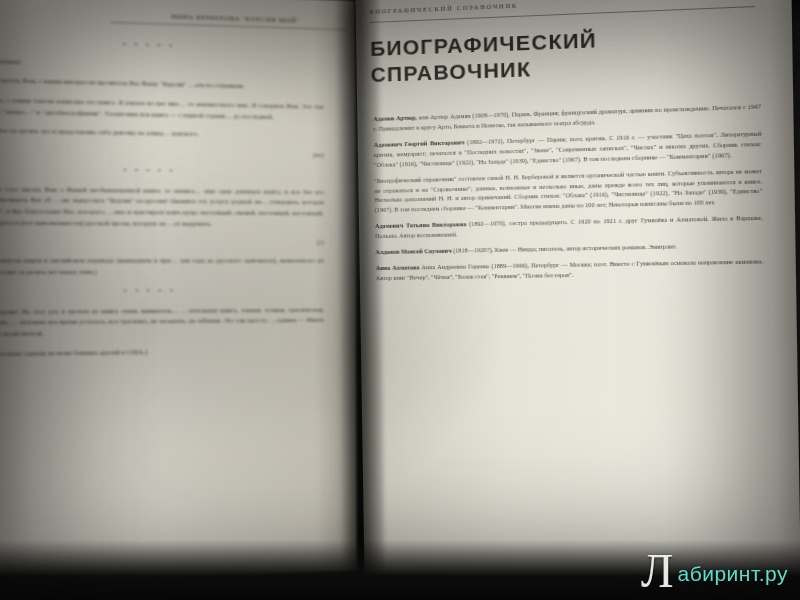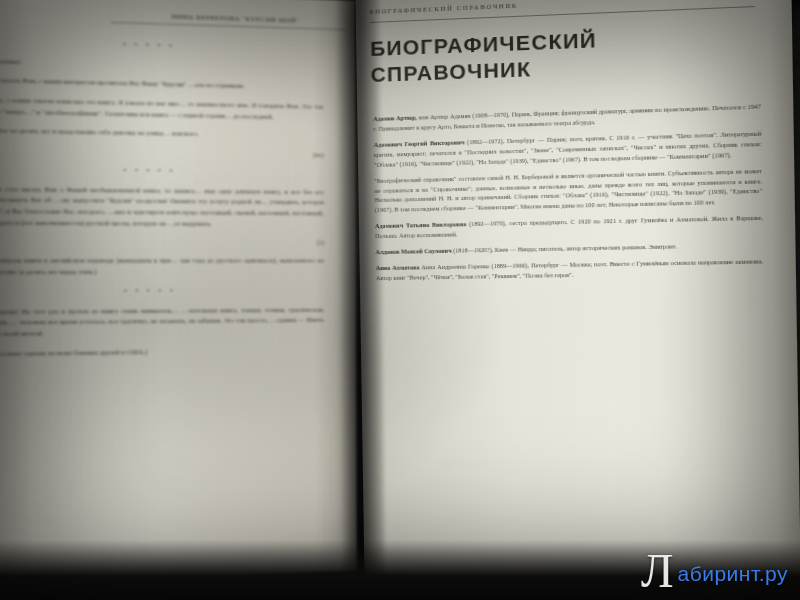--- a/index.html
+++ b/index.html
@@ -244,21 +244,21 @@
   .wm-logo {
     font-family: "Liberation Serif", serif;
     font-size: 48px;
     line-height: 0.8;
     color: #f2f1ee;
     text-shadow: 0 1px 3px rgba(0,0,0,0.7);
   }
   .wm-text {
     font-family: "Liberation Sans", sans-serif;
     font-size: 21px;
-    color: #3b82f6;
+    color: #5eead4;
     letter-spacing: 0.5px;
     text-shadow: 0 1px 3px rgba(0,0,0,0.7);
     padding-bottom: 4px;
   }
 </style>
 </head>
 <body>
 
 <div class="photo">
   <div class="backdrop"></div>

